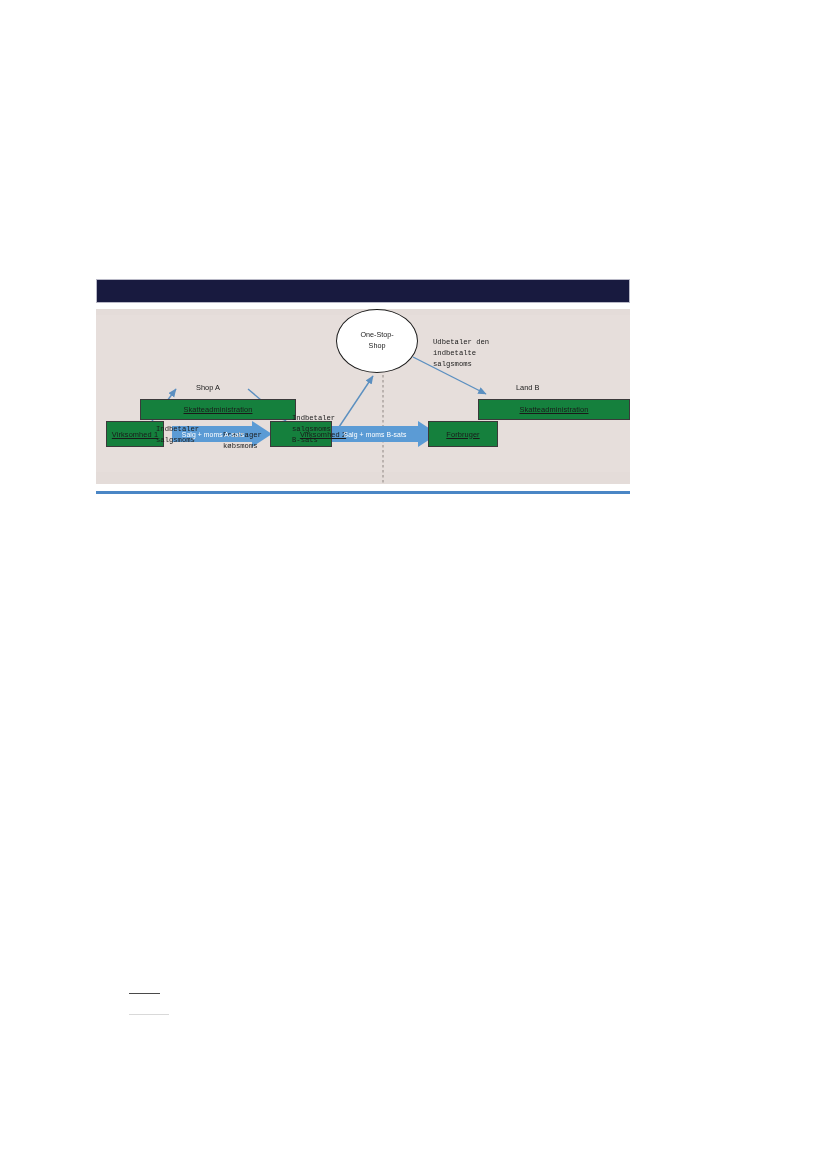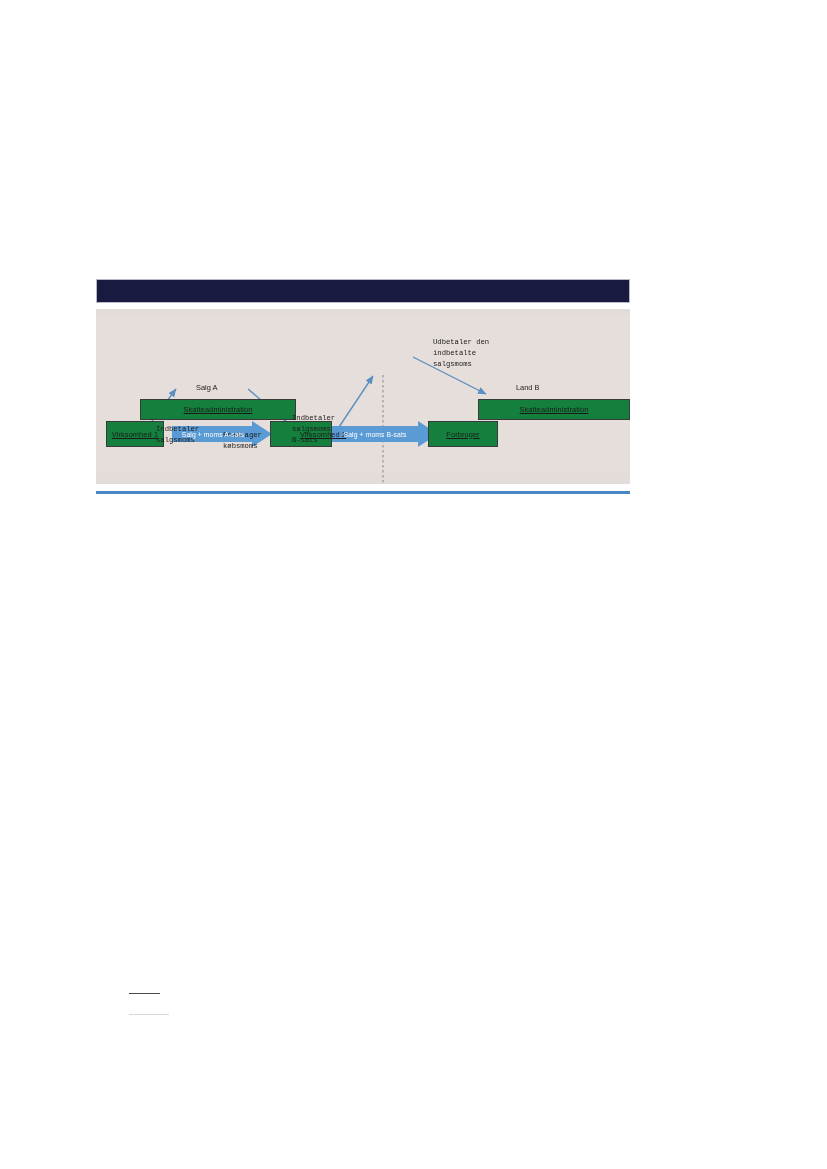--- a/index.html
+++ b/index.html
@@ -216,30 +216,34 @@
         <div class="head"></div>
         <div class="caption">Salg + moms A-sats</div>
       </div>
 
       <div class="block-arrow" id="arrow-flow-2">
         <div class="shaft"></div>
         <div class="head"></div>
         <div class="caption">Salg + moms B-sats</div>
       </div>
 
-      <div class="country-label" id="label-land-a">Salg A</div>
+      <div class="country-label" id="label-land-a">Shop A</div>
       <div class="country-label" id="label-land-b">Land B</div>
 
       <div class="node" id="node-skat-a">Skatteadministration</div>
       <div class="node" id="node-skat-b">Skatteadministration</div>
 
       <div class="node" id="node-virksomhed1">Virksomhed 1</div>
       <div class="node" id="node-virksomhed2">Virksomhed 2</div>
       <div class="node" id="node-forbruger">Forbruger</div>
 
+      <div id="node-oss">
+        <span>One-Stop-</span>
+        <span>Shop</span>
+      </div>
 
       <div class="annot" id="annot-indbetaler-1">
         <div>Indbetaler</div>
         <div>salgsmoms</div>
       </div>
 
       <div class="annot" id="annot-fradrager">
         <div>Fradrager</div>
         <div>købsmoms</div>
       </div>

